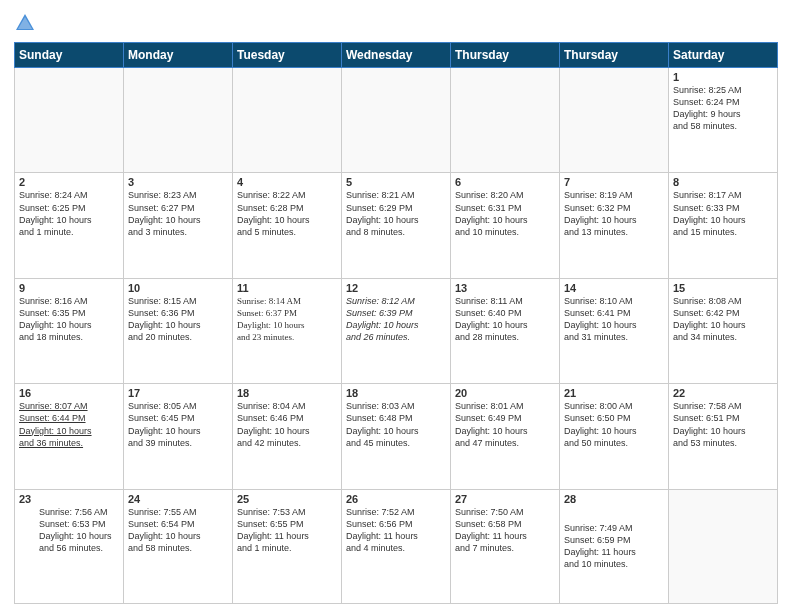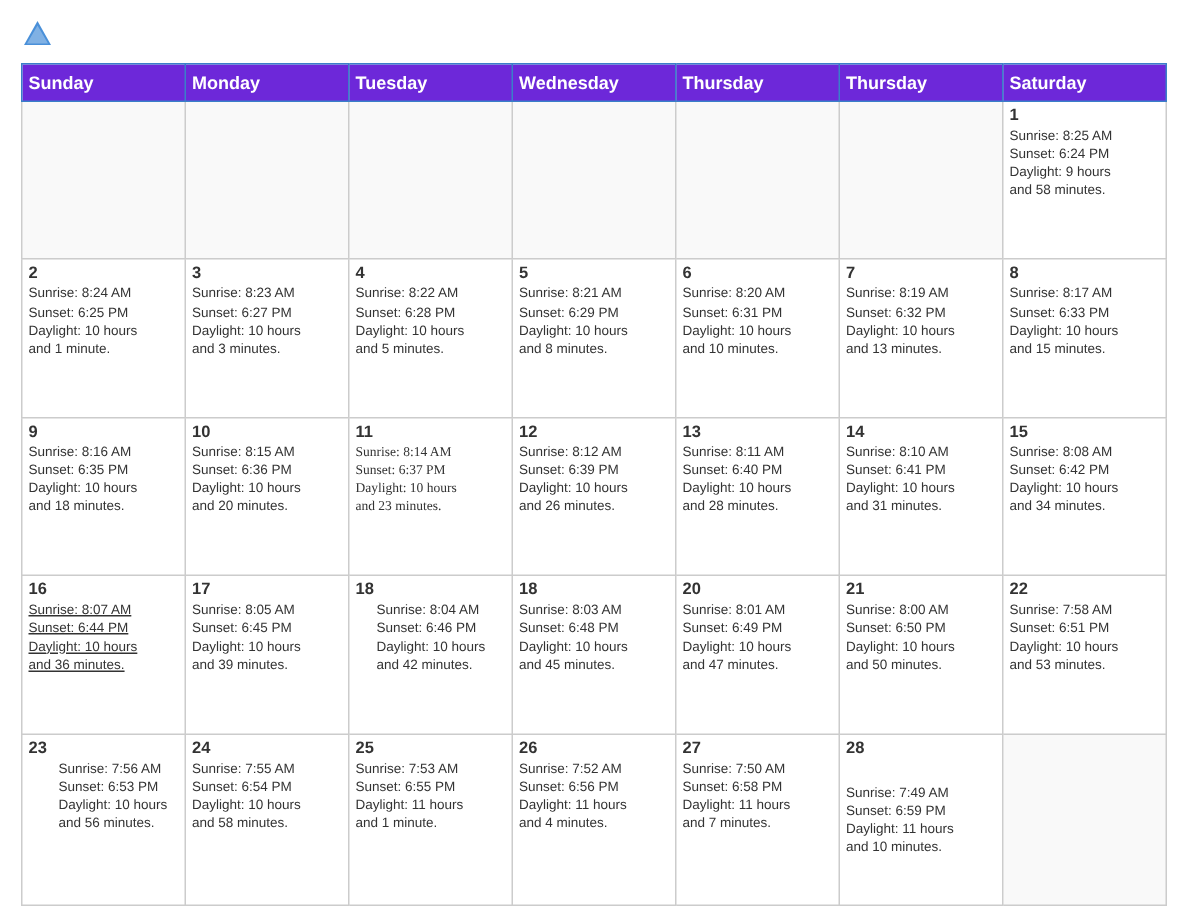--- a/index.html
+++ b/index.html
@@ -60,21 +60,21 @@
       color: #555;
     }
     .calendar {
       flex: 1;
       border: 1px solid #ccc;
       border-collapse: collapse;
       width: 100%;
       table-layout: fixed;
     }
     .calendar th {
-      background-color: #6d28d9;
+      background-color: #0c4a6e;
       color: white;
       font-size: 12px;
       font-weight: bold;
       padding: 5px 4px;
       text-align: left;
       border: 1px solid #3a7fc9;
     }
     .calendar td {
       border: 1px solid #ccc;
       vertical-align: top;
@@ -215,21 +215,21 @@
           </td>
           <td>
             <span class="day-num">11</span>
             <div class="day-info" style="white-space: pre-line; font-family: Liberation Serif, serif;">Sunrise: 8:14 AM
 Sunset: 6:37 PM
 Daylight: 10 hours
 and 23 minutes.</div>
           </td>
           <td>
             <span class="day-num">12</span>
-            <div class="day-info" style="white-space: pre-line;">Sunrise: 8:12 AM
+            <div class="day-info" style="white-space: pre-line; font-style: italic;">Sunrise: 8:12 AM
 Sunset: 6:39 PM
 Daylight: 10 hours
 and 26 minutes.</div>
           </td>
           <td>
             <span class="day-num">13</span>
             <div class="day-info" style="white-space: pre-line;">Sunrise: 8:11 AM
 Sunset: 6:40 PM
 Daylight: 10 hours
 and 28 minutes.</div>
@@ -259,21 +259,21 @@
           </td>
           <td>
             <span class="day-num">17</span>
             <div class="day-info" style="white-space: pre-line;">Sunrise: 8:05 AM
 Sunset: 6:45 PM
 Daylight: 10 hours
 and 39 minutes.</div>
           </td>
           <td>
             <span class="day-num">18</span>
-            <div class="day-info" style="white-space: pre-line; margin-left: 14px;">Sunrise: 8:04 AM
+            <div class="day-info" style="white-space: pre-line;">Sunrise: 8:04 AM
 Sunset: 6:46 PM
 Daylight: 10 hours
 and 42 minutes.</div>
           </td>
           <td>
             <span class="day-num">18</span>
             <div class="day-info" style="white-space: pre-line;">Sunrise: 8:03 AM
 Sunset: 6:48 PM
 Daylight: 10 hours
 and 45 minutes.</div>

